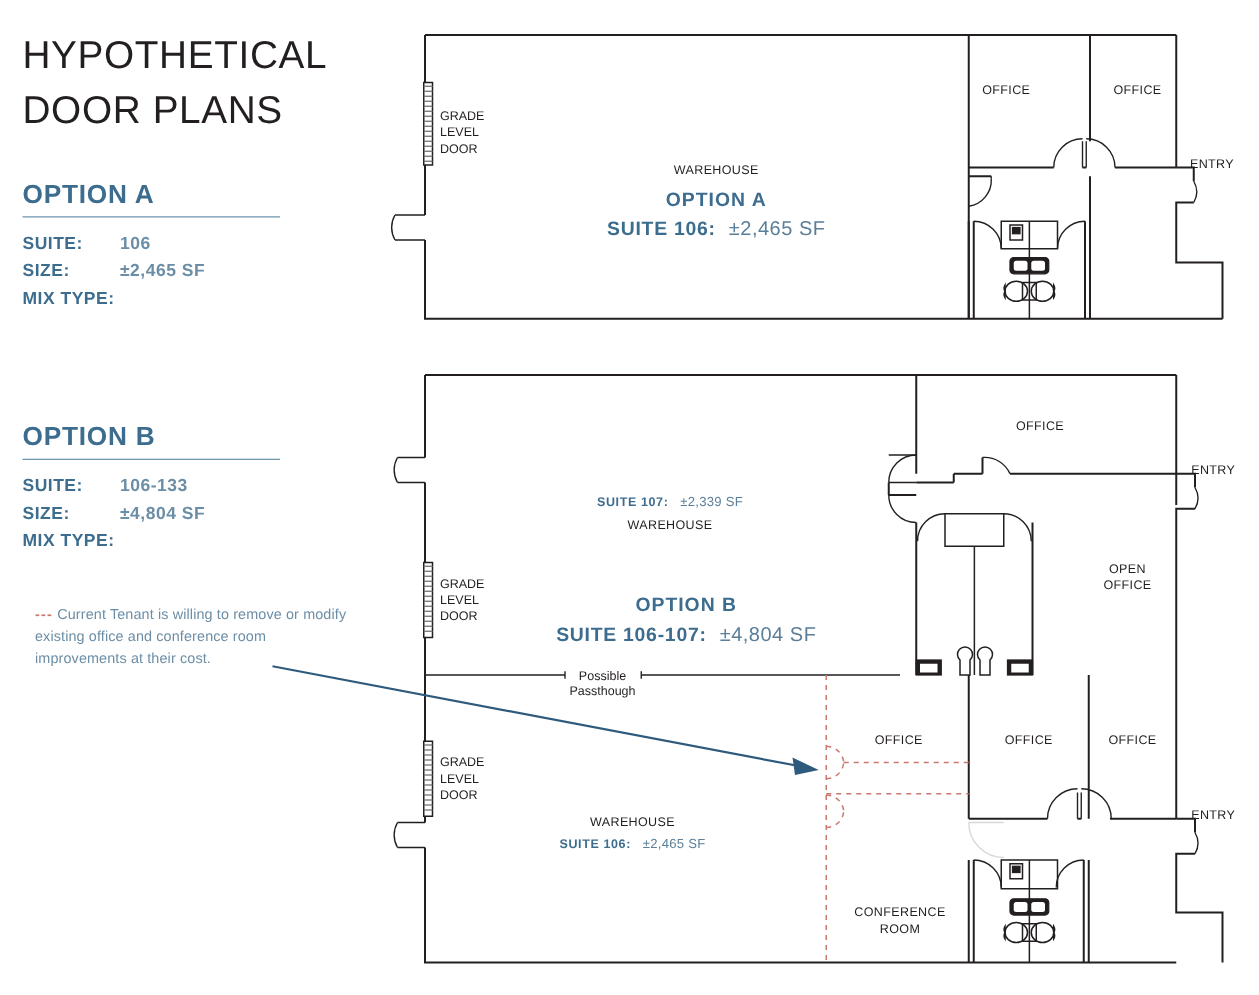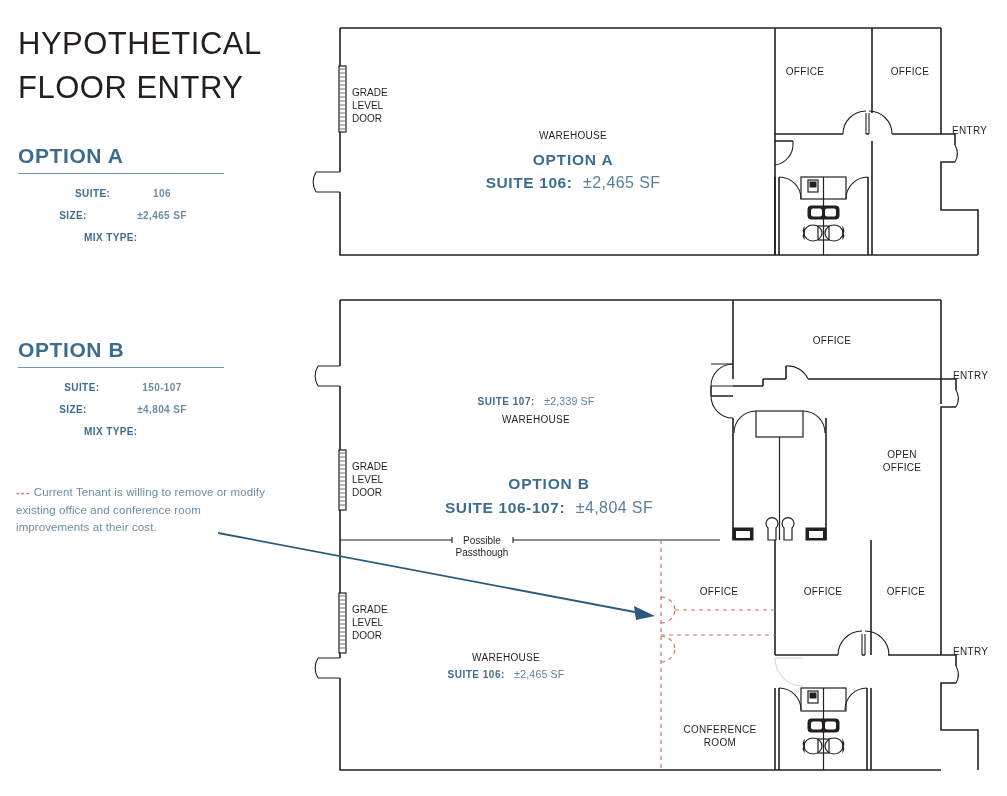--- a/index.html
+++ b/index.html
@@ -15,25 +15,25 @@
   #doc-title .l{display:block;}
 
   .opt-block{position:absolute;left:18px;width:210px;}
   #option-a-block{top:144px;}
   #option-b-block{top:338px;}
 
   .opt-head{font-size:21px;font-weight:bold;letter-spacing:.6px;
             color:#3d6d8e;margin:0 0 5px 0;}
   .opt-rule{height:1px;background:#6d96b0;width:206px;margin-bottom:9px;}
 
-  .spec-row{display:flex;font-size:10px;line-height:22px;letter-spacing:.4px;justify-content:center;}
+  .spec-row{display:flex;font-size:14px;line-height:22px;letter-spacing:.4px;}
   .spec-key{width:78px;font-weight:bold;color:#3d6d8e;flex:none;}
   .spec-val{color:#6b8ea6;white-space:pre-line;font-weight:bold;}
 
-  #tenant-note{position:absolute;left:16px;top:484px;width:252px;
+  #tenant-note{position:absolute;left:28px;top:484px;width:252px;
                font-size:11.5px;line-height:17.5px;color:#6b8ea6;
                letter-spacing:.1px;}
   #tenant-note .dash{color:#c9786f;font-weight:bold;letter-spacing:1px;}
 
   
   #plans{position:absolute;left:0;top:0;width:1007px;height:796px;}
   svg{position:absolute;left:0;top:0;}
 
   
   .t-room{font-family:"Liberation Sans",sans-serif;font-size:10px;
@@ -68,21 +68,21 @@
   .gld-bar{fill:#ffffff;stroke:#231f20;stroke-width:1.2;}
   .gld-hatch{stroke:#6e6e6e;stroke-width:1;}
 </style>
 </head>
 <body>
 
 <div id="info-col">
 
   <div id="doc-title">
     <span class="l">HYPOTHETICAL</span>
-    <span class="l">FLOOR ENTRY</span>
+    <span class="l">DOOR PLANS</span>
   </div>
 
   <div class="opt-block" id="option-a-block">
     <div class="opt-head">OPTION A</div>
     <div class="opt-rule"></div>
 
     <div class="spec-row">
       <span class="spec-key">SUITE:</span>
       <span class="spec-val">106</span>
     </div>
@@ -94,21 +94,21 @@
       <span class="spec-key">MIX TYPE:</span>
     </div>
   </div>
 
   <div class="opt-block" id="option-b-block">
     <div class="opt-head">OPTION B</div>
     <div class="opt-rule"></div>
 
     <div class="spec-row">
       <span class="spec-key">SUITE:</span>
-      <span class="spec-val">150-107</span>
+      <span class="spec-val">106-133</span>
     </div>
     <div class="spec-row">
       <span class="spec-key">SIZE:</span>
       <span class="spec-val">±4,804 SF</span>
     </div>
     <div class="spec-row">
       <span class="spec-key">MIX TYPE:</span>
     </div>
   </div>
 

